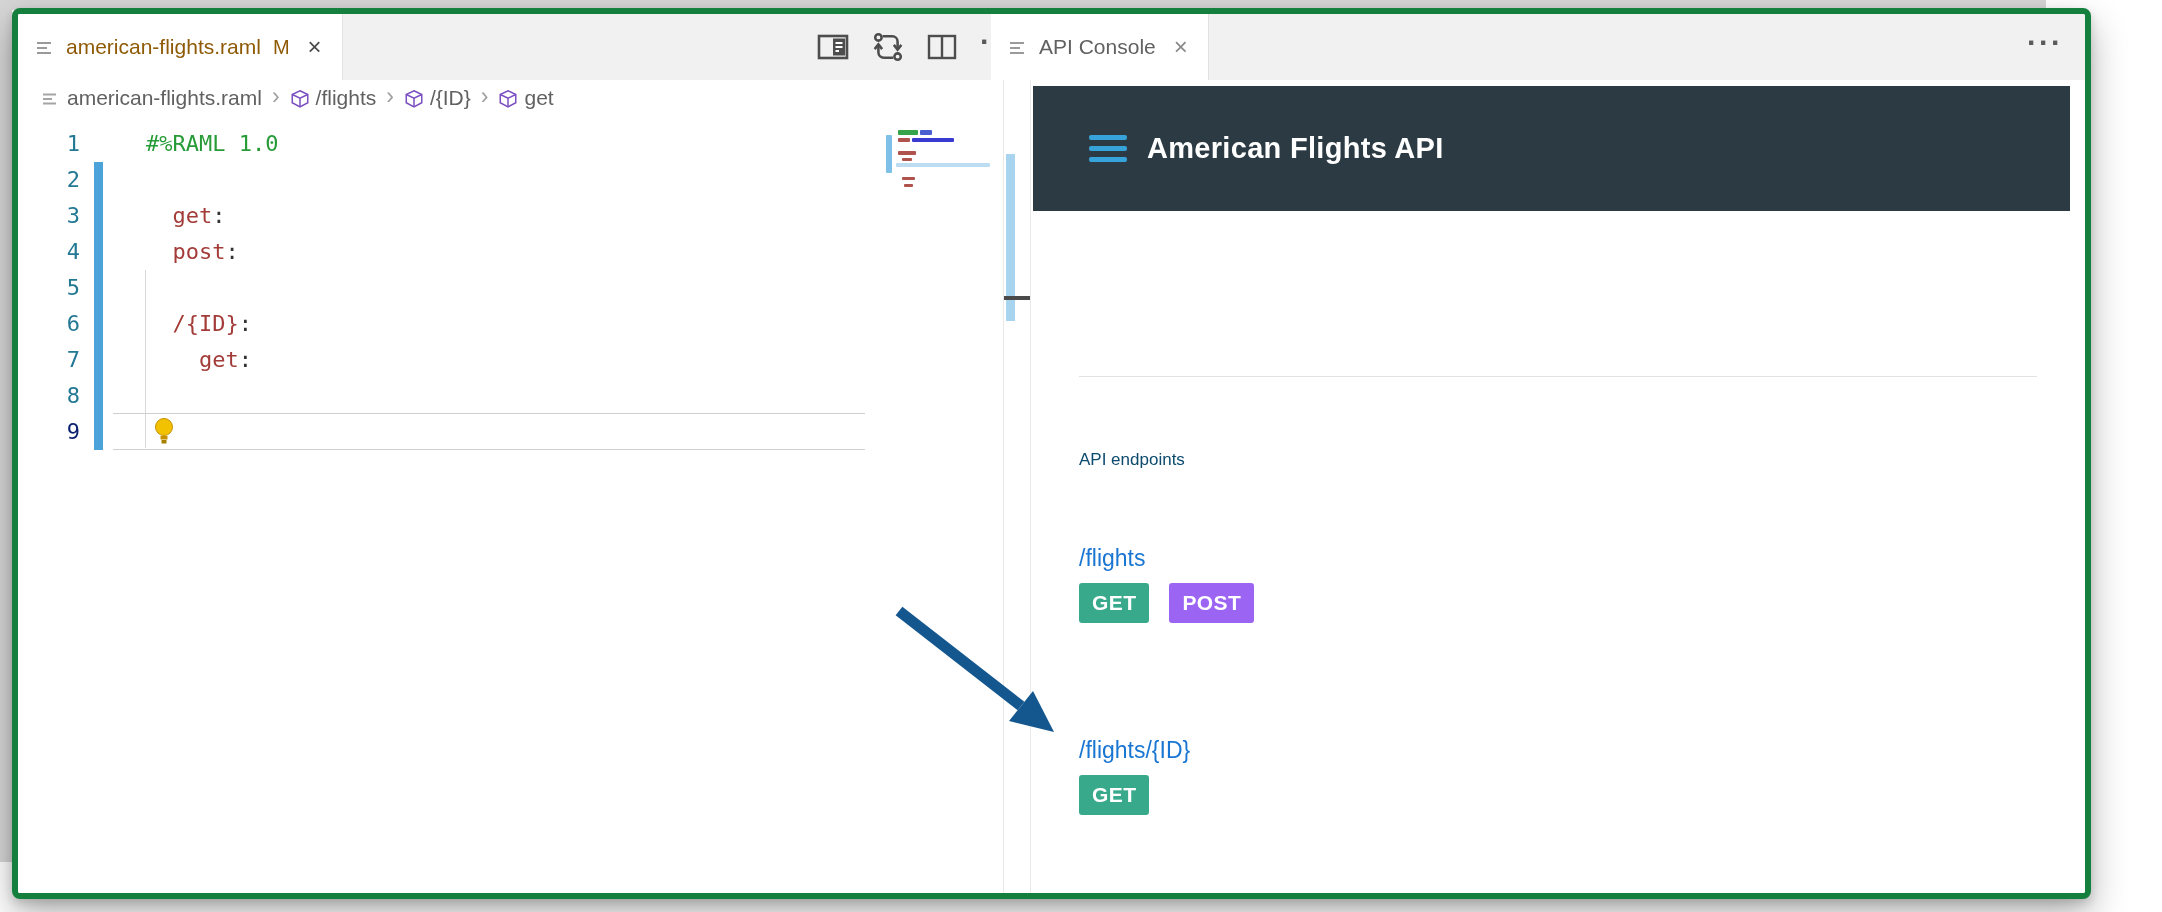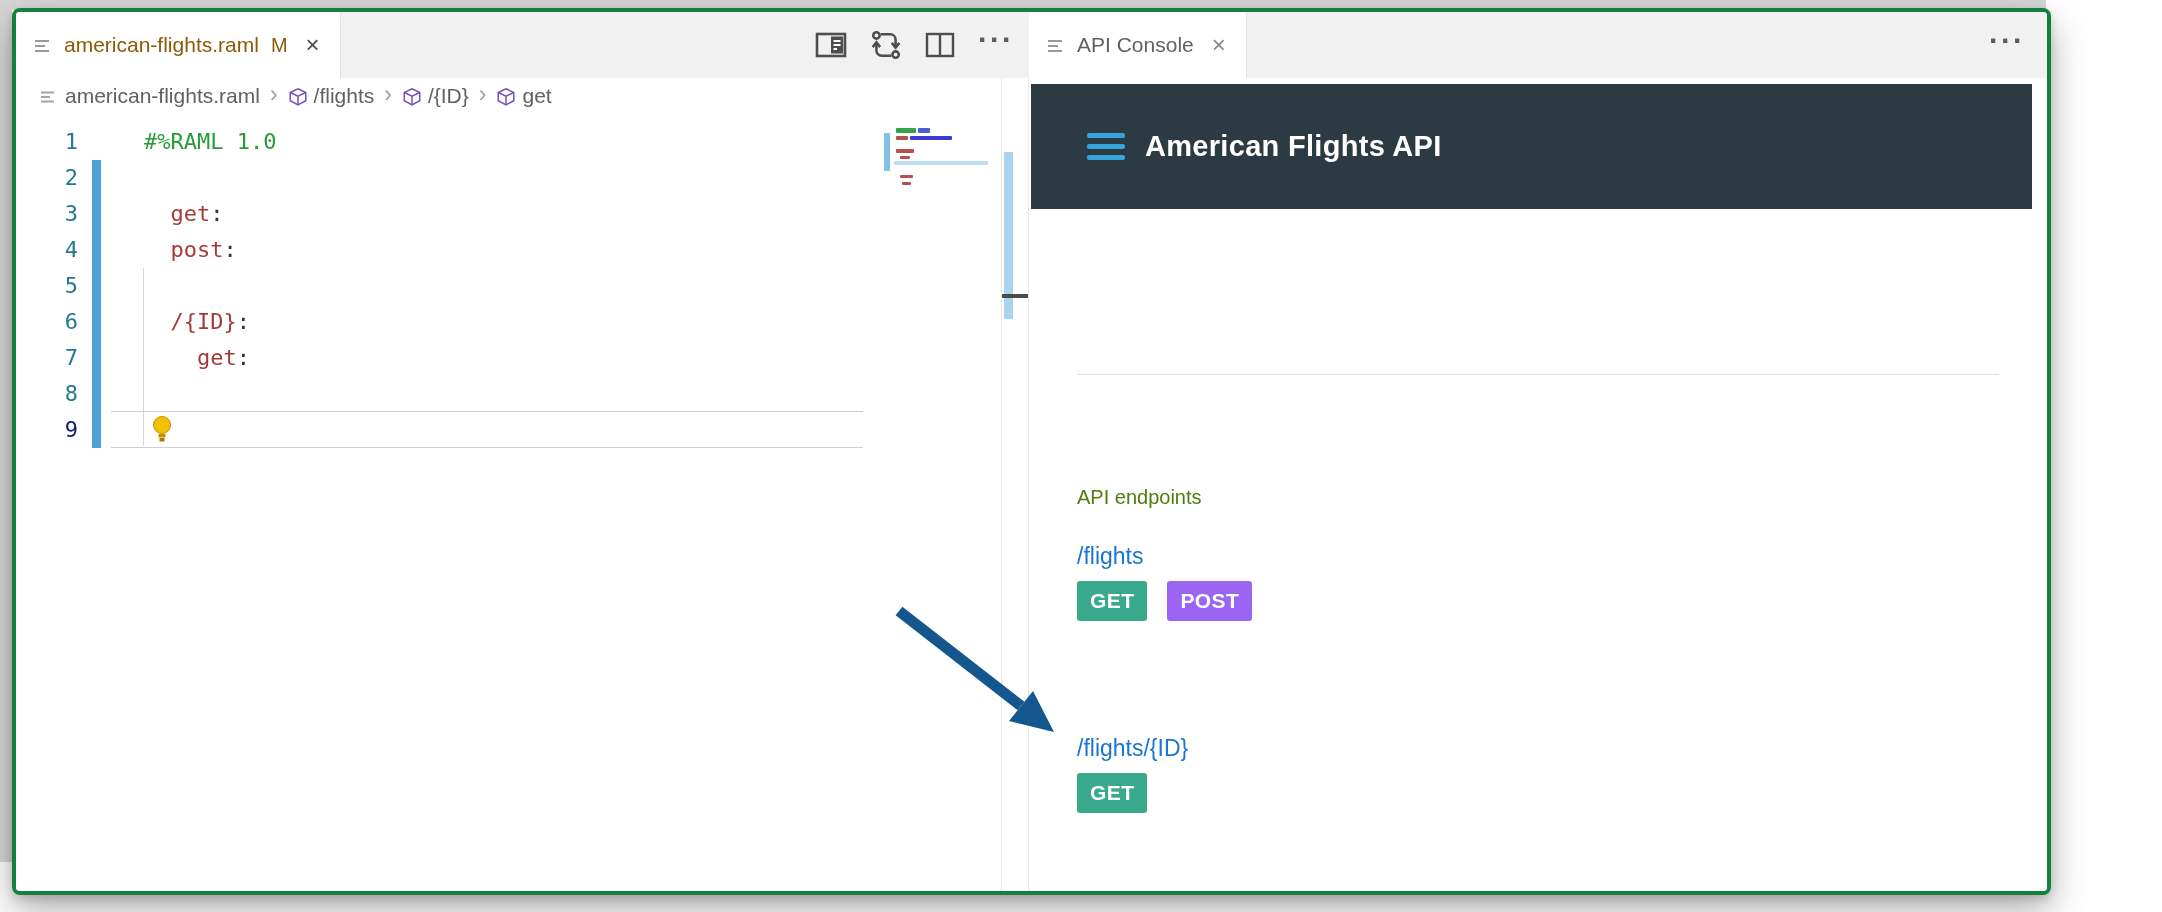--- a/index.html
+++ b/index.html
@@ -2,26 +2,26 @@
 <html><head>
 <meta charset="utf-8">
 <style>
   html,body{margin:0;padding:0;}
   body{width:2162px;height:912px;position:relative;overflow:hidden;background:#ffffff;
        font-family:"Liberation Sans",sans-serif;}
   .top-strip{position:absolute;left:0;top:0;width:2046px;height:10px;background:#d6d6d6;}
   .left-strip{position:absolute;left:0;top:0;width:12px;height:862px;background:#d6d6d6;}
 
   .window{position:absolute;left:12px;top:8px;width:2031px;height:879px;background:#ffffff;
-          border:4px solid #15803d;border-radius:8px;overflow:hidden;
-          box-shadow:0 16px 36px rgba(0,0,0,.30),0 4px 10px rgba(0,0,0,.15);}
+          border:6px solid #15803d;border-radius:8px;overflow:hidden;
+          box-shadow:0 16px 36px rgba(0,0,0,.30),0 4px 10px rgba(0,0,0,.15);padding-left:36px;}
 
   
   .left-tabs{position:absolute;left:0;top:0;width:1012px;height:66px;background:#f1f1f1;}
-  .right-tabs{position:absolute;left:1012px;top:0;right:0;height:66px;background:#f1f1f1;}
+  .right-tabs{position:absolute;left:972px;top:0;right:0;height:66px;background:#f1f1f1;}
   .tab{position:absolute;left:0;top:0;height:66px;background:#fff;display:flex;align-items:center;
        gap:12px;padding:0 20px 0 18px;border-right:1px solid #e2e2e2;box-sizing:border-box;}
   .tab-label{font-size:21px;color:#616161;white-space:nowrap;}
   .tab-label.mod,.git-badge{color:#8f5a06;}
   .git-badge{font-size:20px;}
   .tab-close{font-size:24px;color:#4c4c4c;margin-left:6px;cursor:pointer;line-height:1;}
   .right-tabs .tab-close{color:#8a8a8a;}
   .editor-actions{position:absolute;right:14px;top:0;height:66px;display:flex;align-items:center;gap:22px;}
   .more-dots{font-size:30px;font-weight:bold;color:#5a5a5a;letter-spacing:2px;line-height:1;padding-bottom:10px;cursor:pointer;}
   .right-more{position:absolute;right:22px;top:14px;}
@@ -61,21 +61,21 @@
   .sash-handle{position:absolute;left:0;top:216px;width:100%;height:4px;background:#4a4a4a;cursor:row-resize;}
 
   
   .webview{position:absolute;left:1013px;top:66px;right:0;bottom:0;background:#fff;}
   .api-header{position:absolute;left:2px;top:6px;right:15px;height:125px;display:flex;align-items:center;padding-left:56px;box-sizing:border-box;}
   .hamburger{width:38px;display:flex;flex-direction:column;gap:6px;cursor:pointer;}
   .hamburger i{display:block;height:5px;border-radius:2px;}
   .api-header-title{color:#ffffff;font-size:29px;font-weight:600;margin-left:20px;letter-spacing:.3px;}
   .api-title-line{position:absolute;left:48px;top:182px;font-size:24px;color:#3d3d3d;}
   .divider{position:absolute;left:48px;right:48px;top:296px;height:1px;background:#e2e2e2;}
-  .endpoints-heading{position:absolute;left:48px;top:408px;font-size:20px;color:#4d7c0f;}
+  .endpoints-heading{position:absolute;left:48px;top:370px;font-size:17px;color:#0c4a6e;}
   .endpoints-list{position:absolute;left:48px;top:465px;}
   .endpoint{margin-bottom:114px;}
   .ep-link{font-size:23px;cursor:pointer;}
   .method-row{margin-top:11px;display:flex;gap:20px;}
   .method-badge{display:inline-block;color:#fff;font-size:21px;font-weight:bold;padding:8px 13px;border-radius:3px;letter-spacing:.4px;cursor:pointer;}
 
   .annotation-arrow{position:absolute;left:0;top:0;pointer-events:none;z-index:60;}
 </style>
 </head>
 <body>

